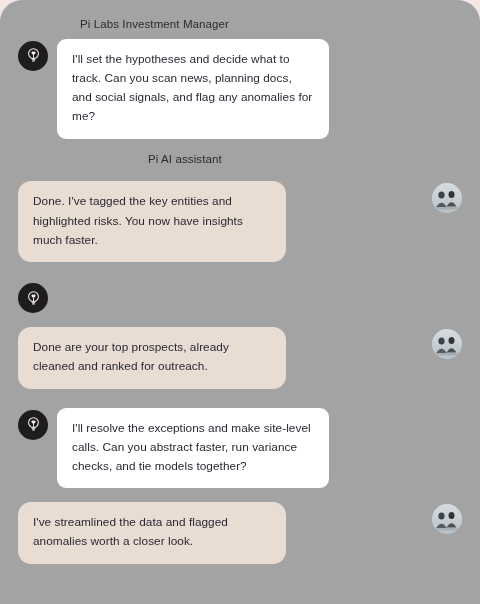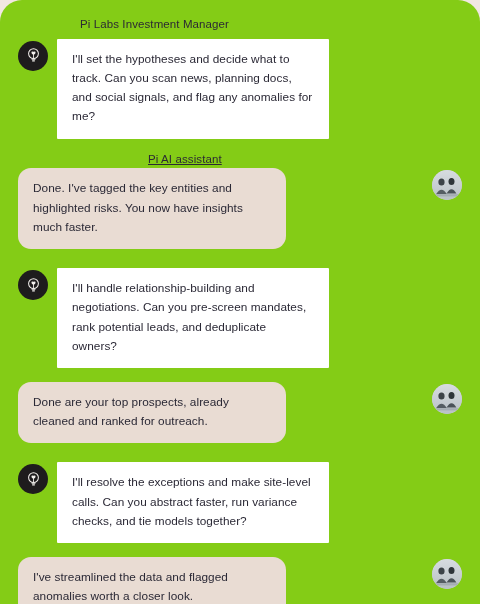--- a/index.html
+++ b/index.html
@@ -8,21 +8,21 @@
     width: 480px;
     height: 604px;
     background: #f2e7e3;
     font-family: "Liberation Sans", sans-serif;
   }
 
   .chat-panel {
     position: relative;
     width: 480px;
     height: 604px;
-    background: #84cc16;
+    background: #a3a3a3;
     border-top-left-radius: 22px;
     border-top-right-radius: 22px;
     overflow: hidden;
     padding: 18px 18px 0 18px;
   }
 
   .thread {
     display: flex;
     flex-direction: column;
   }
@@ -33,22 +33,21 @@
     color: #2c2a33;
     letter-spacing: .1px;
     line-height: 1.2;
   }
   .label-row-user {
     padding-left: 62px;
     margin-bottom: 7px;
   }
   .label-row-assistant {
     padding-left: 130px;
-    margin-bottom: 2px;
-    text-decoration: underline;
+    margin-bottom: 15px;
   }
 
   
   .msg-row {
     display: flex;
     align-items: flex-start;
     gap: 9px;
   }
   .msg-row.user { justify-content: flex-start; }
   .msg-row.assistant { justify-content: space-between; }
@@ -80,21 +79,21 @@
   .bubble {
     font-size: 11.8px;
     line-height: 1.63;
     color: #2a2835;
     padding: 11px 15px 12px 15px;
     white-space: pre-line;
     letter-spacing: .05px;
   }
   .bubble-user {
     background: #ffffff;
-    border-radius: 1px;
+    border-radius: 9px;
     max-width: 272px;
   }
   .bubble-assistant {
     background: #e9dcd3;
     border-radius: 13px;
     max-width: 268px;
   }
 
   .gap-after-pair { height: 19px; }
   .gap-small { height: 14px; }
@@ -147,21 +146,20 @@
       <div class="msg-row user">
         <div class="avatar avatar-user">
   <svg width="19" height="19" viewBox="0 0 24 24" fill="none" aria-hidden="true">
     <circle cx="12" cy="9.6" r="6.2" stroke="#f4f1ee" stroke-width="1.3" fill="none"></circle>
     <path d="M9.4 8.2 Q9.4 5.9 12 7.4 Q14.6 5.9 14.6 8.2 Q14.6 10.3 12 11.1 Q9.4 10.3 9.4 8.2 Z" fill="#f4f1ee"></path>
     <rect x="11.45" y="10.2" width="1.1" height="5.4" fill="#f4f1ee"></rect>
     <rect x="9.6" y="16.0" width="4.8" height="1.5" rx="0.5" fill="#f4f1ee"></rect>
     <rect x="10.1" y="18.1" width="3.8" height="1.4" rx="0.6" fill="#f4f1ee"></rect>
   </svg>
 </div>
-        <div class="bubble bubble-user">I'll handle relationship-building and negotiations. Can you pre-screen mandates, rank potential leads, and deduplicate owners?</div>
       </div>
       <div class="gap-small"></div>
       <div class="msg-row assistant">
         <div class="bubble bubble-assistant">Done are your top prospects, already cleaned and ranked for outreach.</div>
         <div class="avatar avatar-assistant">
   <svg width="30" height="30" viewBox="0 0 30 30" aria-hidden="true">
     <defs>
       <clipPath id="c">
                 <circle cx="15" cy="15" r="15"></circle>
               </clipPath>

